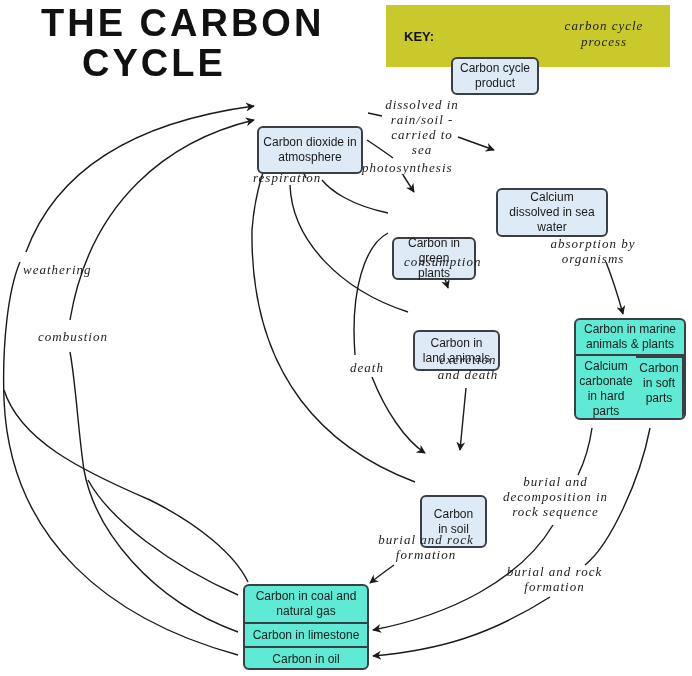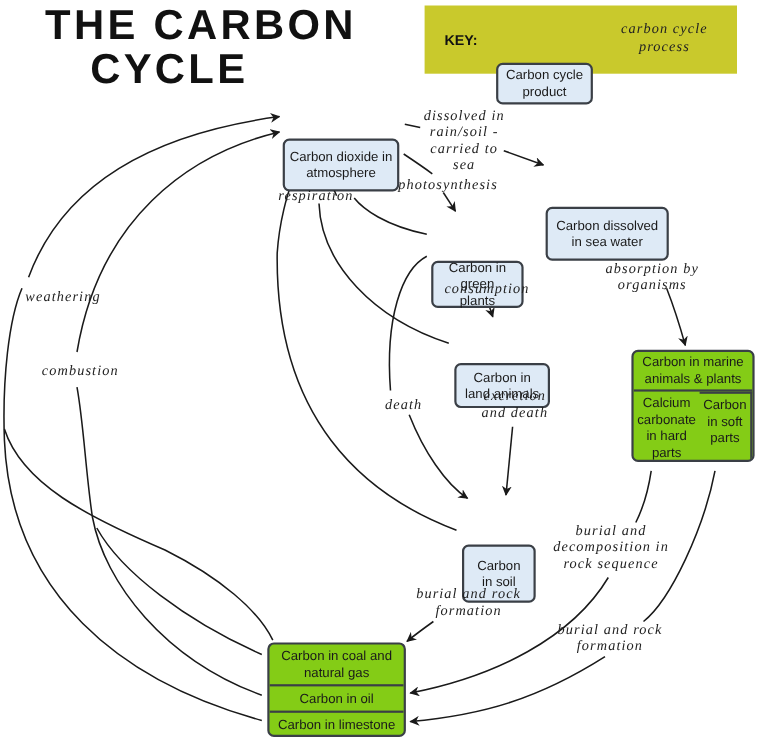--- a/index.html
+++ b/index.html
@@ -5,21 +5,21 @@
   html, body { margin: 0; padding: 0; background: #ffffff; }
   body { width: 692px; height: 676px; position: relative; overflow: hidden; font-family: "Liberation Sans", sans-serif; }
   .title { position: absolute; font-family: "Liberation Sans", sans-serif; font-weight: bold; color: #111; letter-spacing: 3px; font-size: 38px; line-height: 38px; white-space: nowrap; }
   #title-line1 { left: 12px; top: 4px; margin-left: 29px; }
   #title-line2 { left: 82px; top: 44px; }
   .key { position: absolute; left: 386px; top: 5px; width: 284px; height: 62px; background: #c9c92c; }
   .key-label { position: absolute; left: 18px; top: 24px; font-weight: bold; font-size: 13px; color: #111; }
   .key-box { position: absolute; left: 65px; top: 12px; width: 88px; height: 38px; }
   .key-proc { position: absolute; left: 168px; top: 13px; width: 100px; text-align: center; font-family: Liberation Serif, serif; font-style: italic; font-size: 13px; line-height: 16px; color: #222; letter-spacing: 1px; }
   .node { position: absolute; box-sizing: border-box; background: #deeaf6; border: 2px solid #3a3f46; border-radius: 6px; display: flex; align-items: center; justify-content: center; text-align: center; font-size: 12px; line-height: 15px; color: #1a1a1a; margin-top: 40px; }
-  .stack { position: absolute; box-sizing: border-box; border: 2px solid #3a3f46; border-radius: 6px; background: #84cc16; overflow: hidden; }
+  .stack { position: absolute; box-sizing: border-box; border: 2px solid #3a3f46; border-radius: 6px; background: #5eead4; overflow: hidden; }
   .stack .cell { box-sizing: border-box; display: flex; align-items: center; justify-content: center; text-align: center; font-size: 12px; line-height: 15px; color: #1a1a1a; }
   .stack .cell + .cell { border-top: 2px solid #3a3f46; }
   .proc { position: absolute; font-family: "Liberation Serif", serif; font-style: italic; font-size: 13px; line-height: 15px; color: #222; text-align: center; letter-spacing: 1px; white-space: nowrap; background: transparent; }
   svg#arrows { position: absolute; left: 0; top: 0; }
   svg#arrows path { fill: none; stroke: #1a1a1a; stroke-width: 1.4; }
 </style>
 </head>
 <body>
 
 <div class="title" id="title-line1">THE CARBON</div>
@@ -78,37 +78,37 @@
   <path d="M26,252 C60,160 150,120 254,106" marker-end="url(#ah)"></path>
 
   <path d="M238,632 C150,600 95,530 84,470 C78,430 76,385 70,352"></path>
   <path d="M70,320 C90,200 170,140 254,120" marker-end="url(#ah)"></path>
   <path d="M238,595 C170,565 110,520 88,480"></path>
 
   <path d="M4,390 C20,440 80,470 150,500 C200,525 235,555 248,582"></path>
 </svg>
 
 <div class="node" style="left:257px;top:86px;width:106px;height:48px;">Carbon dioxide in atmosphere</div>
-<div class="node" style="left:496px;top:148px;width:112px;height:49px;padding:0 6px;">Carbon dissolved in sea water</div>
+<div class="node" style="left:496px;top:148px;width:112px;height:49px;padding:0 6px;">Calcium dissolved in sea water</div>
 <div class="node" style="left:392px;top:197px;width:84px;height:43px;padding:0 8px;">Carbon in green plants</div>
 <div class="node" style="left:413px;top:290px;width:87px;height:41px;padding:0 6px;">Carbon in land animals</div>
 <div class="node" style="left:420px;top:455px;width:67px;height:53px;padding:0 10px;">Carbon in soil</div>
 
 <div class="stack" style="left:574px;top:318px;width:112px;height:102px;">
   <div class="cell" style="height:34px;padding:0 4px;">Carbon in marine animals &amp; plants</div>
   <div style="display:flex;height:66px;border-top:2px solid #3a3f46;box-sizing:border-box;">
     <div class="cell" style="flex:1;align-items:flex-start;padding-top:3px;">Calcium carbonate in hard parts</div>
     <div class="cell" style="width:48px;border-right:2px solid #3a3f46;align-items:flex-start;padding-top:3px;">Carbon in soft parts</div>
   </div>
 </div>
 
 <div class="stack" style="left:243px;top:584px;width:126px;height:86px;">
   <div class="cell" style="height:36px;padding:0 8px;">Carbon in coal and natural gas</div>
+  <div class="cell" style="height:24px;">Carbon in limestone</div>
   <div class="cell" style="height:24px;">Carbon in oil</div>
-  <div class="cell" style="height:24px;">Carbon in limestone</div>
 </div>
 
 <div class="proc" style="left:382px;top:97px;width:80px;white-space:normal;">dissolved in rain/soil - carried to sea</div>
 <div class="proc" style="left:362px;top:160px;">photosynthesis</div>
 <div class="proc" style="left:253px;top:170px;">respiration</div>
 <div class="proc" style="left:548px;top:236px;width:90px;white-space:normal;">absorption by organisms</div>
 <div class="proc" style="left:404px;top:254px;">consumption</div>
 <div class="proc" style="left:350px;top:360px;">death</div>
 <div class="proc" style="left:436px;top:352px;width:64px;white-space:normal;">excretion and death</div>
 <div class="proc" style="left:1px;top:262px;padding-left:22px;">weathering</div>

